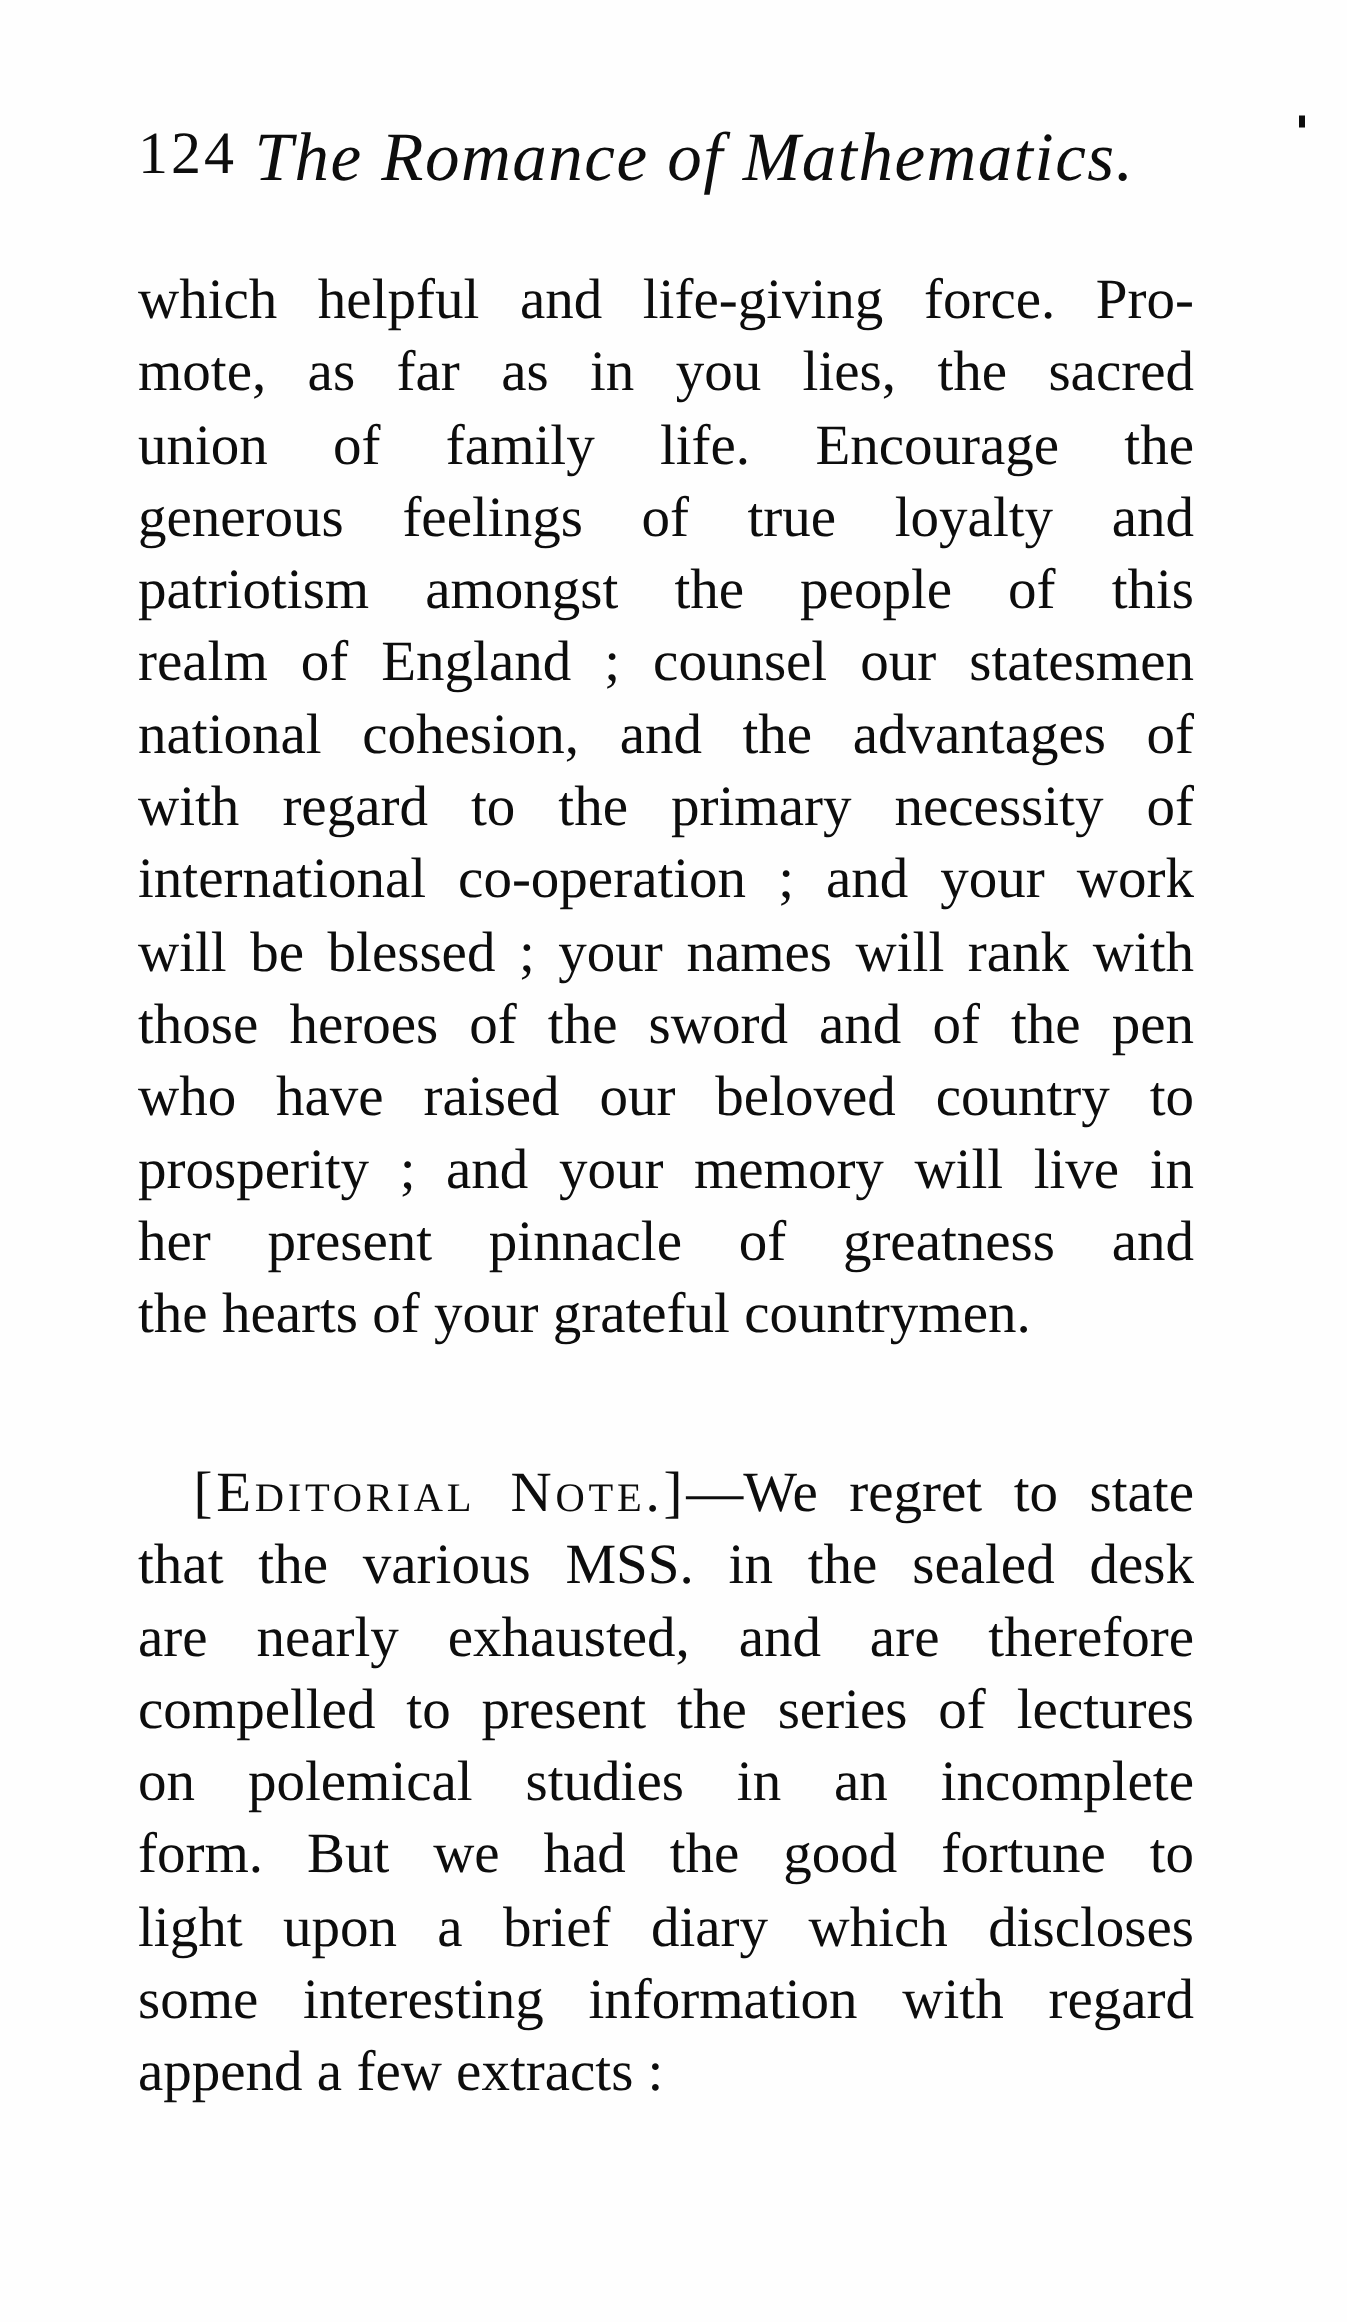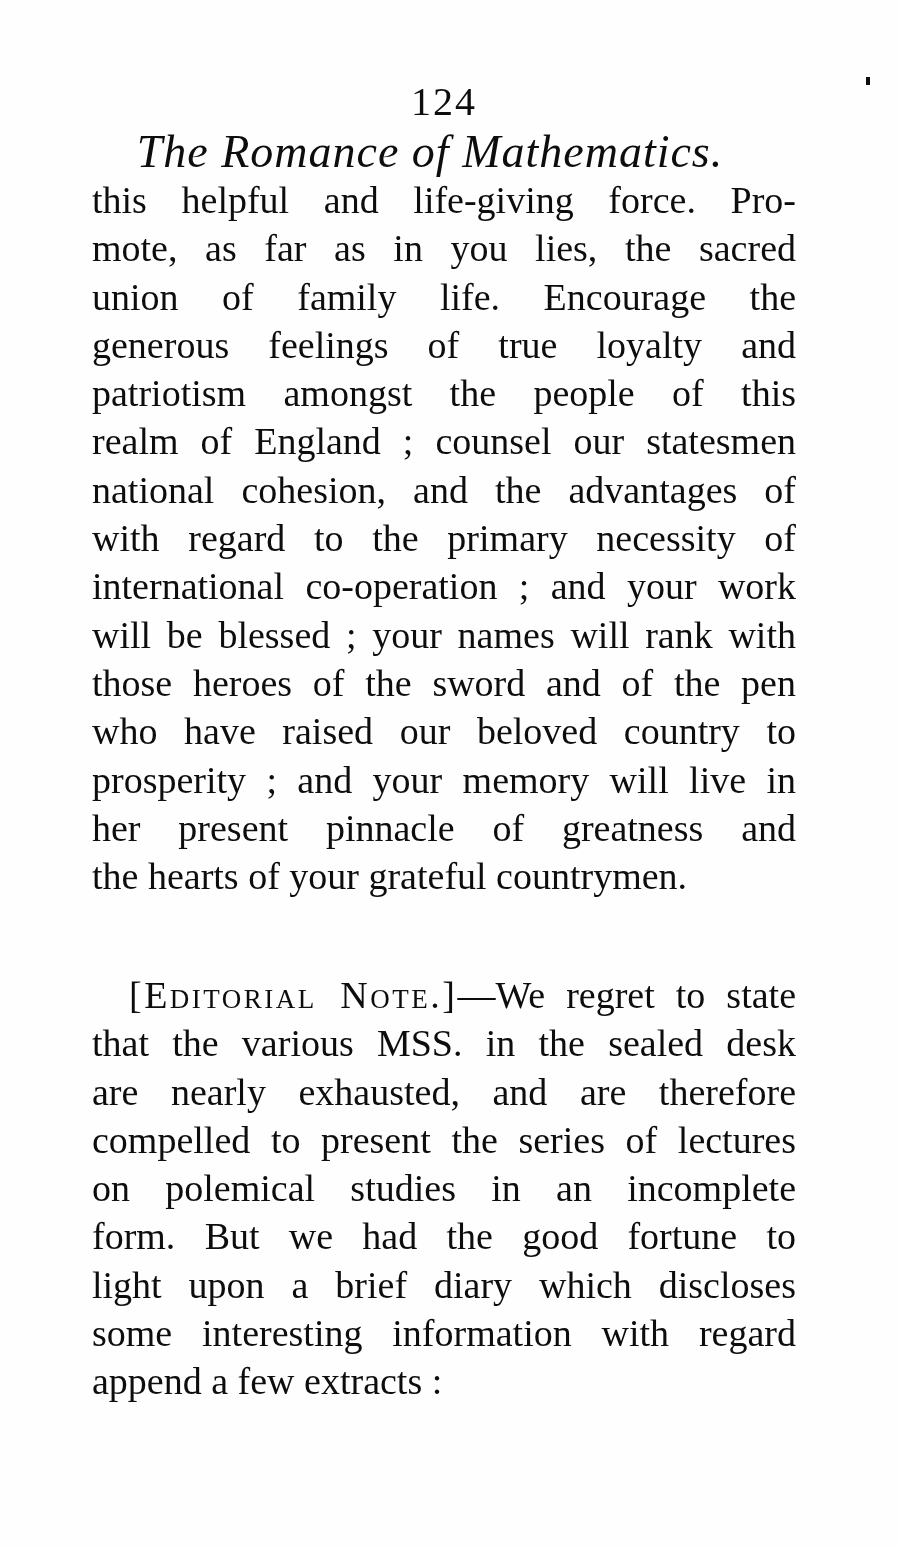--- a/index.html
+++ b/index.html
@@ -9,22 +9,21 @@
     background: var(--paper, #fefefe);
     color: var(--ink, #0d0d0d);
     font-family: "Liberation Serif", "DejaVu Serif", serif;
     overflow:hidden;
   }
   .page-header {
     position:absolute;
     left:92px; top:78px;
     width:704px;
     display:flex;
-    align-items:center;
-    flex-direction:column;
+    align-items:flex-start;
   }
   .page-num {
     font-size:40px;
     letter-spacing:2px;
   }
   .running-title {
     font-style:italic;
     font-size:46px;
     letter-spacing:1px;
     margin:0 auto;
@@ -59,21 +58,21 @@
 </style>
 </head>
 <body style="--paper: #fefefe; --ink: #0d0d0d;">
 
 <div class="page-header">
   <span class="page-num">124</span>
   <span class="running-title">The Romance of Mathematics.</span>
 </div>
 
 <div class="para p1">
-  <div class="line">this helpful and life-giving force.  Pro-</div>
+  <div class="line">which helpful and life-giving force.  Pro-</div>
   <div class="line">mote, as far as in you lies, the sacred</div>
   <div class="line">union of family life.  Encourage the</div>
   <div class="line">generous feelings of true loyalty and</div>
   <div class="line">patriotism amongst the people of this</div>
   <div class="line">realm of England ; counsel our statesmen</div>
   <div class="line">national cohesion, and the advantages of</div>
   <div class="line">with regard to the primary necessity of</div>
   <div class="line">international co-operation ; and your work</div>
   <div class="line">will be blessed ; your names will rank with</div>
   <div class="line">those heroes of the sword and of the pen</div>

